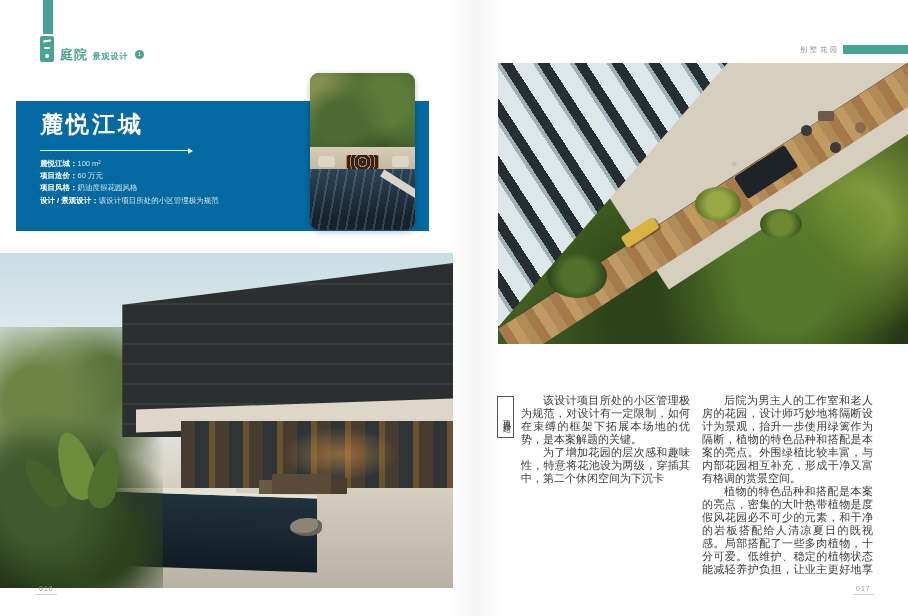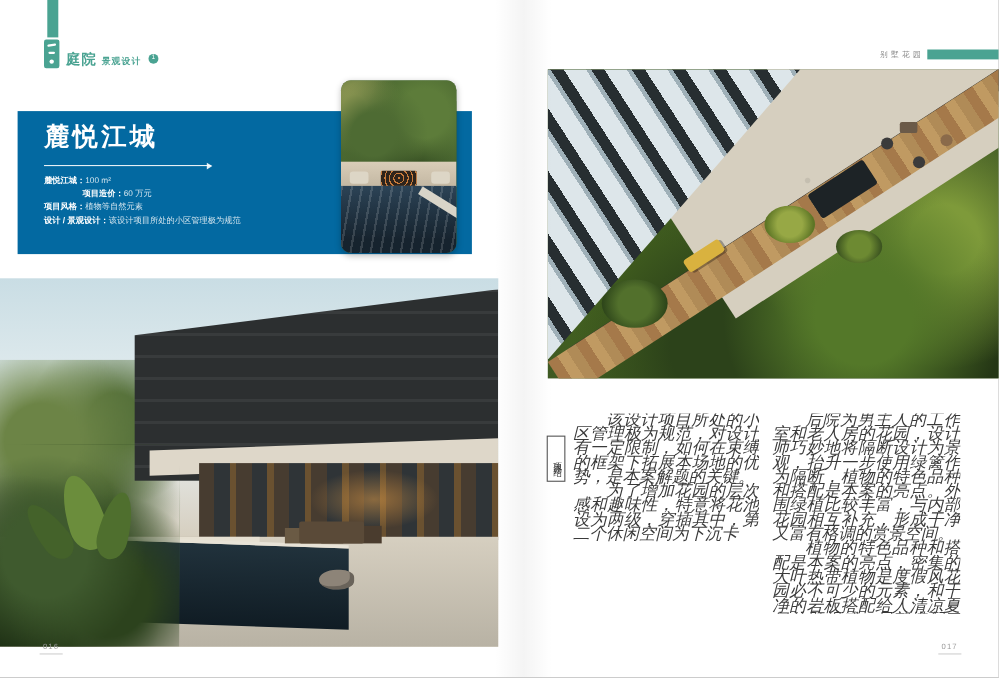--- a/index.html
+++ b/index.html
@@ -26,21 +26,21 @@
   
   .project-card { position:absolute; left:16px; top:101px; width:413px; height:130px; background:#0369a1; }
   .project-title { position:absolute; left:24px; top:8px; color:#ffffff; font-size:23px;
     font-weight:bold; letter-spacing:3px; }
   .arrow-line { position:absolute; left:24px; top:49px; width:152px; height:1px; background:rgba(255,255,255,.9); }
   .arrow-line .tip { position:absolute; right:-1px; top:-2.5px; width:0; height:0;
     border-left:5px solid rgba(255,255,255,.9); border-top:3px solid transparent; border-bottom:3px solid transparent; }
   .detail-row { position:absolute; left:24px; white-space:nowrap; font-size:7.5px; color:#ffffff; }
   .detail-row .lbl { font-weight:bold; }
   .detail-row .val { color:rgba(255,255,255,.82); }
-  .dr0{ top:58px; } .dr1{ top:70px;margin-left:35px; } .dr2{ top:82px; } .dr3{ top:95px; }
+  .dr0{ top:58px; } .dr1{ top:70px; } .dr2{ top:82px; } .dr3{ top:95px; }
   
   .photo { position:absolute; overflow:hidden; }
   .banner-photo { left:310px; top:73px; width:105px; height:157px; border-radius:9px;
     box-shadow:0 2px 6px rgba(0,0,0,.25); background:#48652f; }
   .bp-sky { position:absolute; left:0; top:0; width:100%; height:12%; background:#e3ecef; }
   .bp-hedge { position:absolute; left:0; top:0; width:100%; height:50%;
     background: radial-gradient(circle at 28% 62%, #4e6b33 0 22%, transparent 55%),
                 radial-gradient(circle at 72% 38%, #5d7c3a 0 25%, transparent 58%),
                 radial-gradient(circle at 50% 82%, #2c431d 0 28%, transparent 60%),
                 radial-gradient(circle at 12% 30%, #9aa05a 0 10%, transparent 40%),
@@ -128,23 +128,23 @@
   .rp-dark { position:absolute; left:58%; top:34%; width:60px; height:26px; background:#1d2326;
     transform:rotate(-33deg); border-radius:3px; }
   
   .gutter { position:absolute; left:450px; top:0; width:52px; height:616px;
     background:linear-gradient(90deg, transparent 0%, rgba(0,0,0,.045) 50%, transparent 100%); }
   
   .vertical-label { position:absolute; left:497px; top:396px; width:17px; height:42px;
     border:1px solid #555; writing-mode:vertical-rl; text-orientation:upright;
     font-family:"Liberation Serif", serif; font-size:8px; color:#333; letter-spacing:2px;
     display:flex; align-items:center; justify-content:center; }
-  .text-col { position:absolute; top:376px; height:182px; overflow:hidden;
-    font-family:"Liberation Serif", serif; font-size:15px; line-height:13px; color:#3a3a3a;
-    text-align:justify;font-style:italic; }
+  .text-col { position:absolute; top:394px; height:182px; overflow:hidden;
+    font-family:"Liberation Serif", serif; font-size:11px; line-height:13px; color:#3a3a3a;
+    text-align:justify; }
   .col1 { left:521px; width:169px; }
   .col2 { left:702px; width:171px; }
   .text-col p { text-indent:2em; }
   .text-col p.cont { text-indent:0; }
   
   .page-num { position:absolute; top:585px; font-size:7px; color:#9a9a9a; letter-spacing:1px;
     border-bottom:1px solid #cfcfcf; padding:0 3px 2px 3px; }
   .pn-left { left:36px; } .pn-right { left:853px; }
 </style>
 </head>
@@ -171,21 +171,21 @@
     <div class="arrow-line">
         <span class="tip"></span>
       </div>
     <div class="detail-row dr0">
       <span class="lbl">麓悦江城：</span><span class="val">100 m²</span>
     </div>
     <div class="detail-row dr1">
       <span class="lbl">项目造价：</span><span class="val">60 万元</span>
     </div>
     <div class="detail-row dr2">
-      <span class="lbl">项目风格：</span><span class="val">植物等自然元素</span>
+      <span class="lbl">项目风格：</span><span class="val">奶油度假花园风格</span>
     </div>
     <div class="detail-row dr3">
       <span class="lbl">设计 / 景观设计：</span><span class="val">该设计项目所处的小区管理极为规范</span>
     </div>
   </div>
 
   <div class="photo banner-photo" title="庭院锦鲤池与绿篱特写">
     <div class="bp-sky"></div>
     <div class="bp-hedge"></div>
     <div class="bp-wall"></div>

